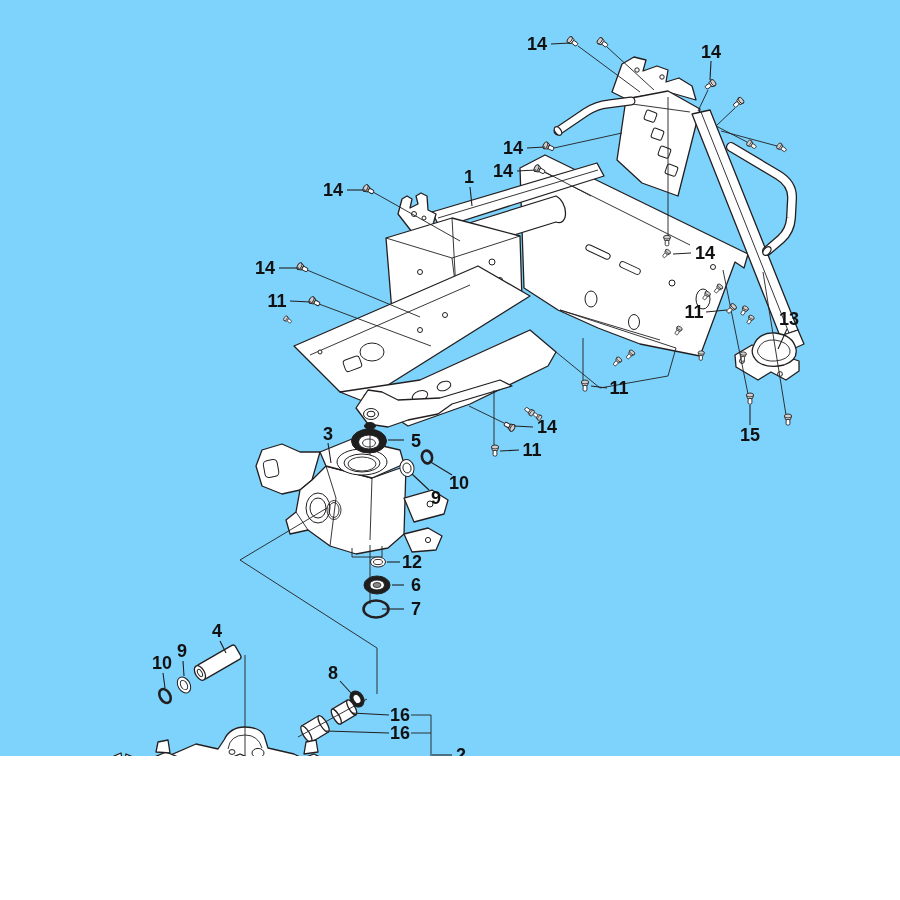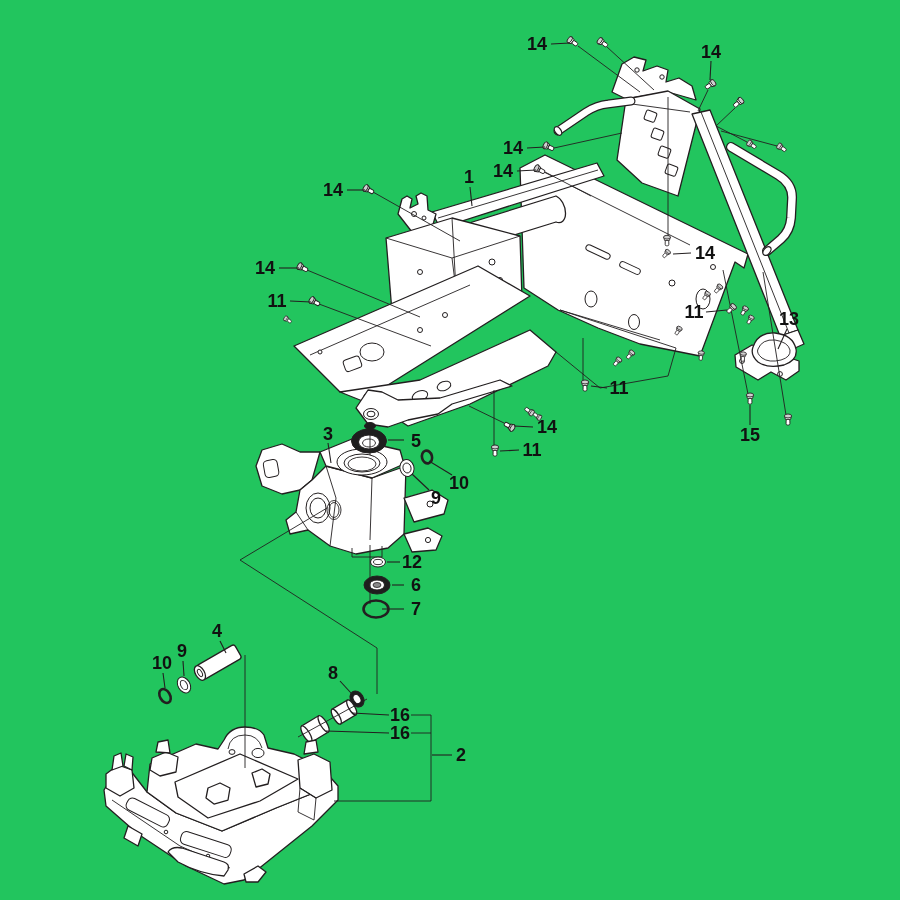--- a/index.html
+++ b/index.html
@@ -1,16 +1,16 @@
 <!DOCTYPE html>
 <html><head>
 <meta charset="utf-8">
 <style>
   html,body{margin:0;padding:0;background:#ffffff;}
-  .stage{position:relative;width:900px;height:900px;background:#22c55e;overflow:hidden;
+  .stage{position:relative;width:900px;height:756px;background:#7dd3fc;overflow:hidden;
          font-family:"Liberation Sans",sans-serif;}
   svg{display:block;}
   .part{fill:#ffffff;stroke:#231f20;stroke-width:1.3;stroke-linejoin:round;}
   .detail{fill:none;stroke:#231f20;stroke-width:0.9;stroke-linejoin:round;}
   .hole{fill:#ffffff;stroke:#231f20;stroke-width:1;}
   .dark{fill:#1e1e1e;stroke:#231f20;stroke-width:1;}
   .thick-ring{fill:none;stroke:#231f20;stroke-width:2.6;}
   .callout-text{font-family:"Liberation Sans",sans-serif;font-weight:bold;fill:#111111;}
 </style>
 </head>

